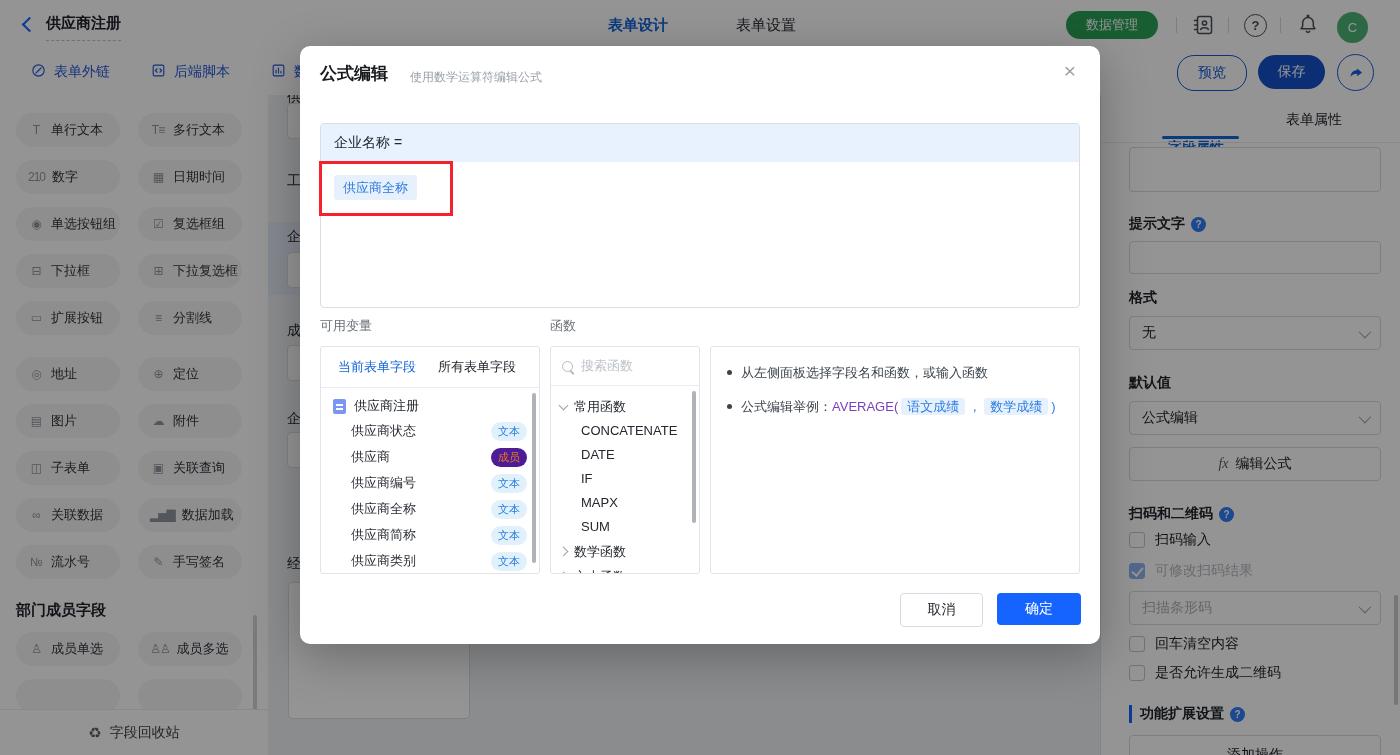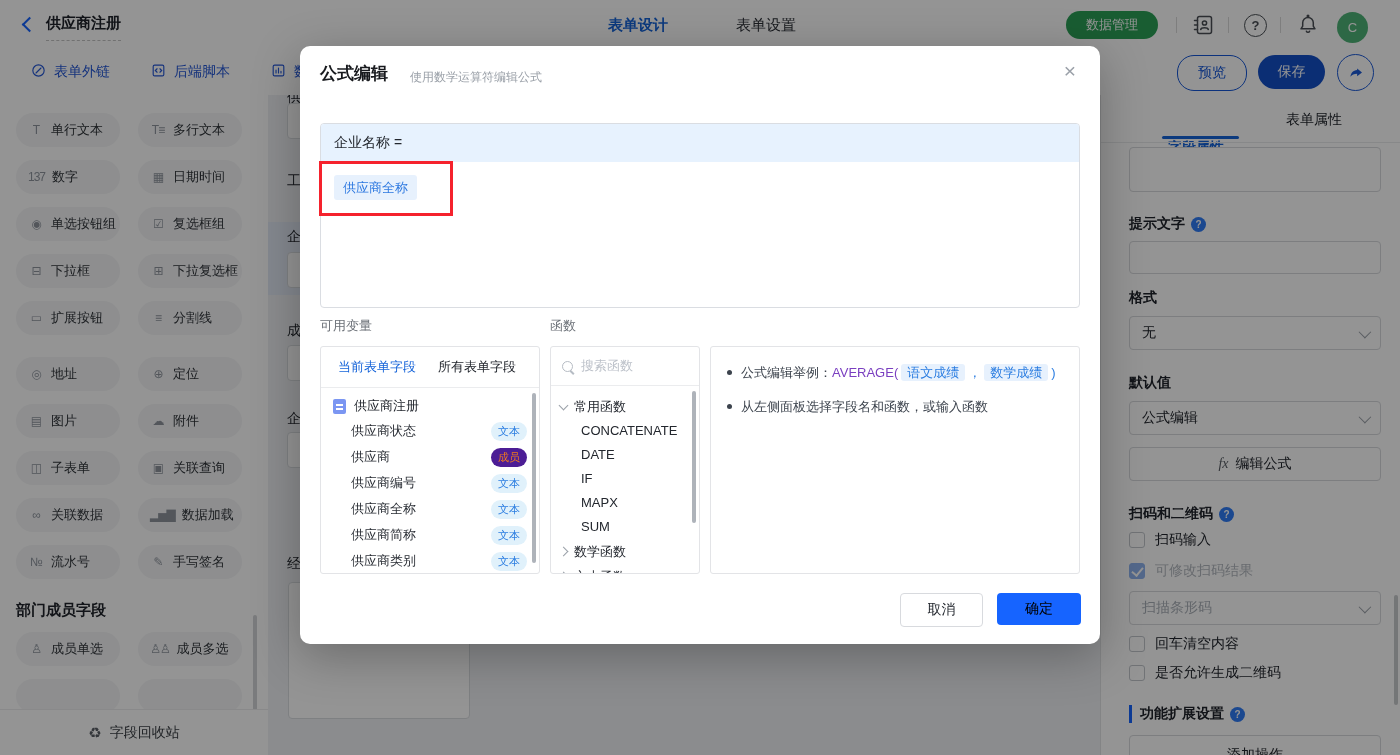--- a/index.html
+++ b/index.html
@@ -98,21 +98,21 @@
   .chev.down{transform:rotate(45deg);margin-top:-3px;}
   .chev.right{transform:rotate(-45deg);}
   .fp-item{height:24px;line-height:24px;padding-left:30px;cursor:pointer;}
   .ip{left:410px;width:370px;padding:15px 16px;box-sizing:border-box;font-size:13px;color:#3c434d;}
   .ip-line{display:flex;gap:9px;margin-bottom:13px;line-height:21px;align-items:flex-start;}
   .bullet{width:5px;height:5px;border-radius:50%;background:#3c434d;margin-top:8px;flex:none;}
   .ichip{background:#e7f1fd;color:#2b7de1;padding:1px 6px;border-radius:3px;margin:0 3px;}
   .fn-name{color:#7a3fc0;}
   .paren{color:#2b7de1;}
   .m-cancel{position:absolute;left:600px;top:547px;width:81px;height:32px;border:1px solid #d8dade;border-radius:4px;background:#fff;font-size:14px;color:#23272e;display:flex;align-items:center;justify-content:center;cursor:pointer;}
-  .m-ok{position:absolute;left:697px;top:547px;width:84px;height:32px;border-radius:4px;background:#1664ff;color:#000000;font-size:14px;display:flex;align-items:center;justify-content:center;cursor:pointer;}
+  .m-ok{position:absolute;left:697px;top:547px;width:84px;height:32px;border-radius:4px;background:#1664ff;color:#ffffff;font-size:14px;display:flex;align-items:center;justify-content:center;cursor:pointer;}
   
   .redrect{position:absolute;left:319px;top:161px;width:128px;height:49px;border:3px solid #f5222d;z-index:40;}
 </style>
 </head>
 <body>
 
 <div class="stage">
 
   <header class="topbar">
     <span class="back"></span>
@@ -181,21 +181,21 @@
       <div class="fgrid">
         <div class="fieldbtn">
           <span class="glyph">T</span>
           <span>单行文本</span>
         </div>
         <div class="fieldbtn">
           <span class="glyph">T≡</span>
           <span>多行文本</span>
         </div>
         <div class="fieldbtn">
-          <span class="glyph">137</span>
+          <span class="glyph">210</span>
           <span>数字</span>
         </div>
         <div class="fieldbtn">
           <span class="glyph">▦</span>
           <span>日期时间</span>
         </div>
         <div class="fieldbtn">
           <span class="glyph">◉</span>
           <span>单选按钮组</span>
         </div>
@@ -442,25 +442,25 @@
             <span class="chev right"></span>
             <span>文本函数</span>
           </div>
         </div>
       <div class="scrollthumb" style="top:44px;height:132px"></div>
     </div>
 
     <div class="panel ip">
       <div class="ip-line">
         <span class="bullet"></span>
-        <span><span>公式编辑举例：</span><span class="fn-name">AVERAGE(</span><span class="ichip">语文成绩</span><span class="paren">，</span><span class="ichip">数学成绩</span><span class="paren">)</span></span>
+        <span>从左侧面板选择字段名和函数，或输入函数</span>
       </div>
       <div class="ip-line">
         <span class="bullet"></span>
-        <span>从左侧面板选择字段名和函数，或输入函数</span>
+        <span><span>公式编辑举例：</span><span class="fn-name">AVERAGE(</span><span class="ichip">语文成绩</span><span class="paren">，</span><span class="ichip">数学成绩</span><span class="paren">)</span></span>
       </div>
     </div>
 
     <span class="m-cancel">取消</span>
     <span class="m-ok">确定</span>
   </section>
 
   <div class="redrect"></div>
 </div>
 

